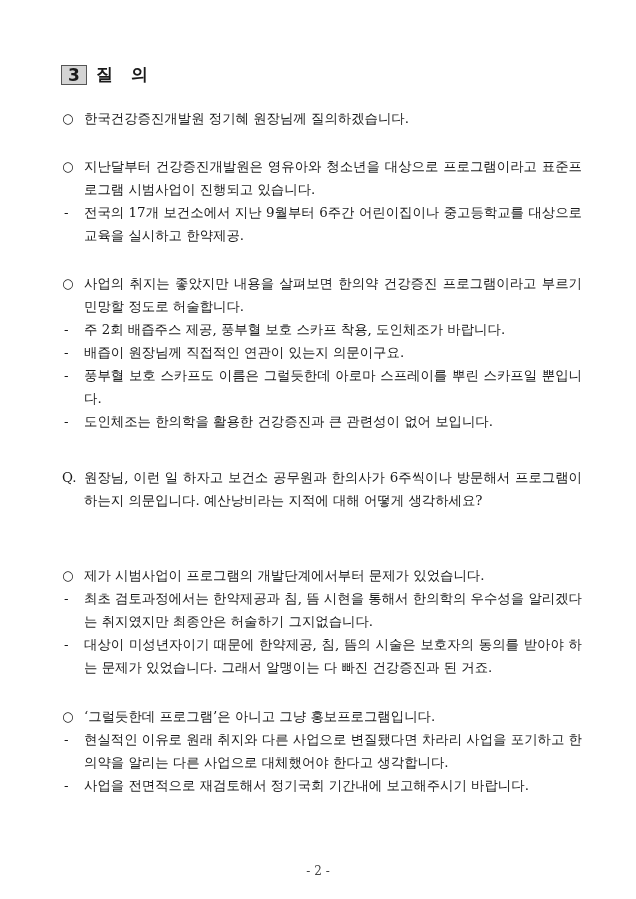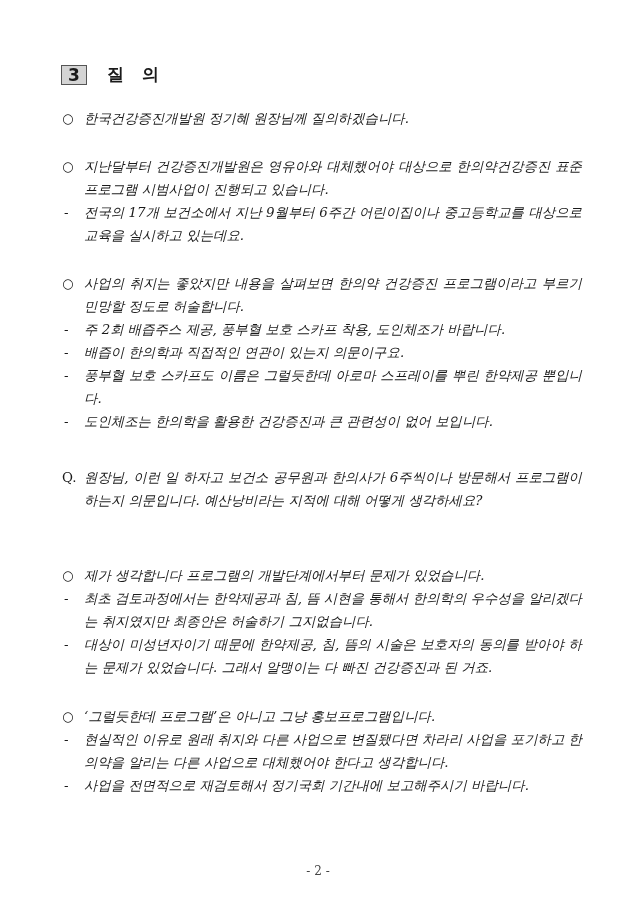--- a/index.html
+++ b/index.html
@@ -9,28 +9,28 @@
     color:#1a1a1a;
   }
   .section-header { position:absolute; left:61px; top:63px; display:flex; align-items:center; }
   .num-box {
     width:26px; height:20px; border:1px solid #555; background:#d4d4d4;
     font-family:"DejaVu Sans","Liberation Sans",sans-serif; font-weight:bold;
     font-size:17px; display:flex; align-items:center; justify-content:center;
     box-sizing:border-box;
   }
   .section-title {
-    margin-left:20px; font-family:"DejaVu Sans","Liberation Sans",sans-serif;
+    margin-left:9px; font-family:"DejaVu Sans","Liberation Sans",sans-serif;
     font-weight:bold; font-size:17px; letter-spacing:6px;
   }
   .para { position:absolute; left:62px; width:520px; font-size:13.4px; line-height:23px; }
   .row { display:flex; }
   .bullet { width:22px; flex:none; }
   .dash { width:22px; flex:none; padding-left:2px; box-sizing:border-box; }
-  .txt { flex:1; text-align:justify; text-align-last:left;font-style:italic; }
+  .txt { flex:1; text-align:justify; text-align-last:left; }
   .sub { padding-left:0; }
   .page-num { position:absolute; left:0; width:636px; top:864px; text-align:center; font-size:12px; color:#444; }
 </style>
 </head>
 <body>
 
 <div class="section-header">
   <div class="num-box">3</div>
   <div class="section-title">질 의</div>
 </div>
@@ -38,59 +38,59 @@
 <div id="content">
     <div class="para" style="top: 107px;">
       <div class="row">
         <span class="bullet">○</span>
         <span class="txt">한국건강증진개발원 정기혜 원장님께 질의하겠습니다.</span>
       </div>
     </div>
     <div class="para" style="top: 155px;">
       <div class="row">
         <span class="bullet">○</span>
-        <span class="txt">지난달부터 건강증진개발원은 영유아와 대체했어야 대상으로 한의약건강증진 표준프로그램 시범사업이 진행되고 있습니다.</span>
+        <span class="txt">지난달부터 건강증진개발원은 영유아와 청소년을 대상으로 프로그램이라고 표준프로그램 시범사업이 진행되고 있습니다.</span>
       </div>
       <div class="row sub">
         <span class="dash">-</span>
-        <span class="txt">전국의 17개 보건소에서 지난 9월부터 6주간 어린이집이나 중고등학교를 대상으로 교육을 실시하고 있는데요.</span>
+        <span class="txt">전국의 17개 보건소에서 지난 9월부터 6주간 어린이집이나 중고등학교를 대상으로 교육을 실시하고 한약제공.</span>
       </div>
     </div>
     <div class="para" style="top: 272px;">
       <div class="row">
         <span class="bullet">○</span>
         <span class="txt">사업의 취지는 좋았지만 내용을 살펴보면 한의약 건강증진 프로그램이라고 부르기 민망할 정도로 허술합니다.</span>
       </div>
       <div class="row sub">
         <span class="dash">-</span>
         <span class="txt">주 2회 배즙주스 제공, 풍부혈 보호 스카프 착용, 도인체조가 바랍니다.</span>
       </div>
       <div class="row sub">
         <span class="dash">-</span>
-        <span class="txt">배즙이 한의학과 직접적인 연관이 있는지 의문이구요.</span>
+        <span class="txt">배즙이 원장님께 직접적인 연관이 있는지 의문이구요.</span>
       </div>
       <div class="row sub">
         <span class="dash">-</span>
-        <span class="txt">풍부혈 보호 스카프도 이름은 그럴듯한데 아로마 스프레이를 뿌린 한약제공 뿐입니다.</span>
+        <span class="txt">풍부혈 보호 스카프도 이름은 그럴듯한데 아로마 스프레이를 뿌린 스카프일 뿐입니다.</span>
       </div>
       <div class="row sub">
         <span class="dash">-</span>
         <span class="txt">도인체조는 한의학을 활용한 건강증진과 큰 관련성이 없어 보입니다.</span>
       </div>
     </div>
     <div class="para" style="top: 466px;">
       <div class="row">
         <span class="bullet">Q.</span>
         <span class="txt">원장님, 이런 일 하자고 보건소 공무원과 한의사가 6주씩이나 방문해서 프로그램이 하는지 의문입니다. 예산낭비라는 지적에 대해 어떻게 생각하세요?</span>
       </div>
     </div>
     <div class="para" style="top: 564px;">
       <div class="row">
         <span class="bullet">○</span>
-        <span class="txt">제가 생각합니다 프로그램의 개발단계에서부터 문제가 있었습니다.</span>
+        <span class="txt">제가 시범사업이 프로그램의 개발단계에서부터 문제가 있었습니다.</span>
       </div>
       <div class="row sub">
         <span class="dash">-</span>
         <span class="txt">최초 검토과정에서는 한약제공과 침, 뜸 시현을 통해서 한의학의 우수성을 알리겠다는 취지였지만 최종안은 허술하기 그지없습니다.</span>
       </div>
       <div class="row sub">
         <span class="dash">-</span>
         <span class="txt">대상이 미성년자이기 때문에 한약제공, 침, 뜸의 시술은 보호자의 동의를 받아야 하는 문제가 있었습니다. 그래서 알맹이는 다 빠진 건강증진과 된 거죠.</span>
       </div>
     </div>

